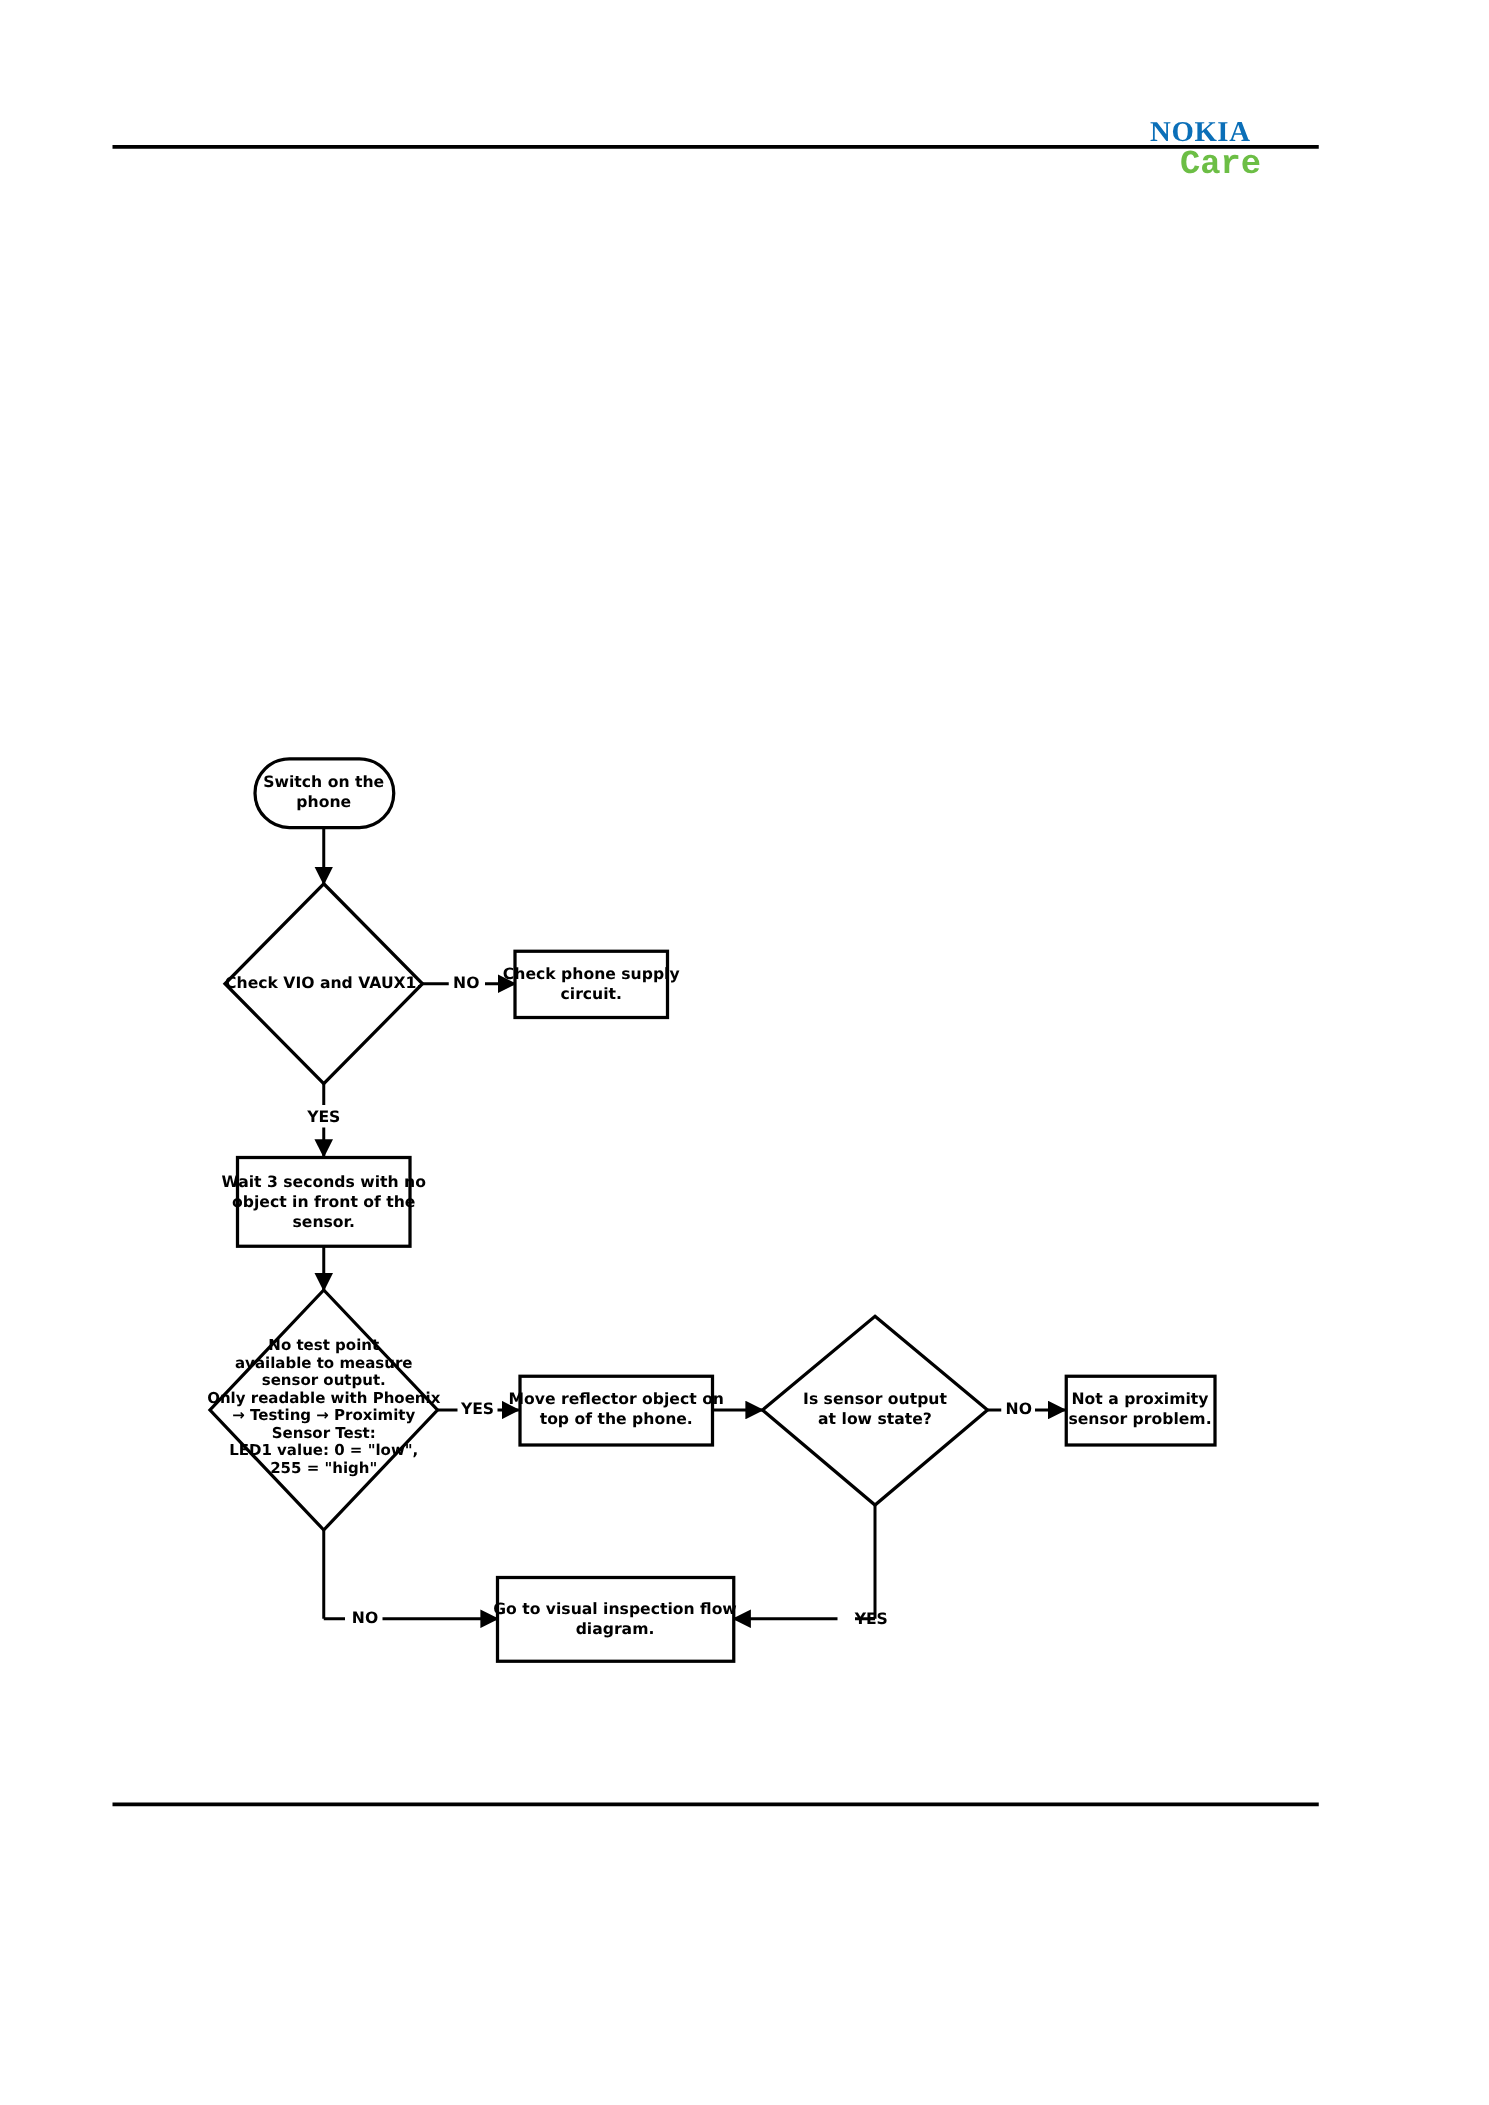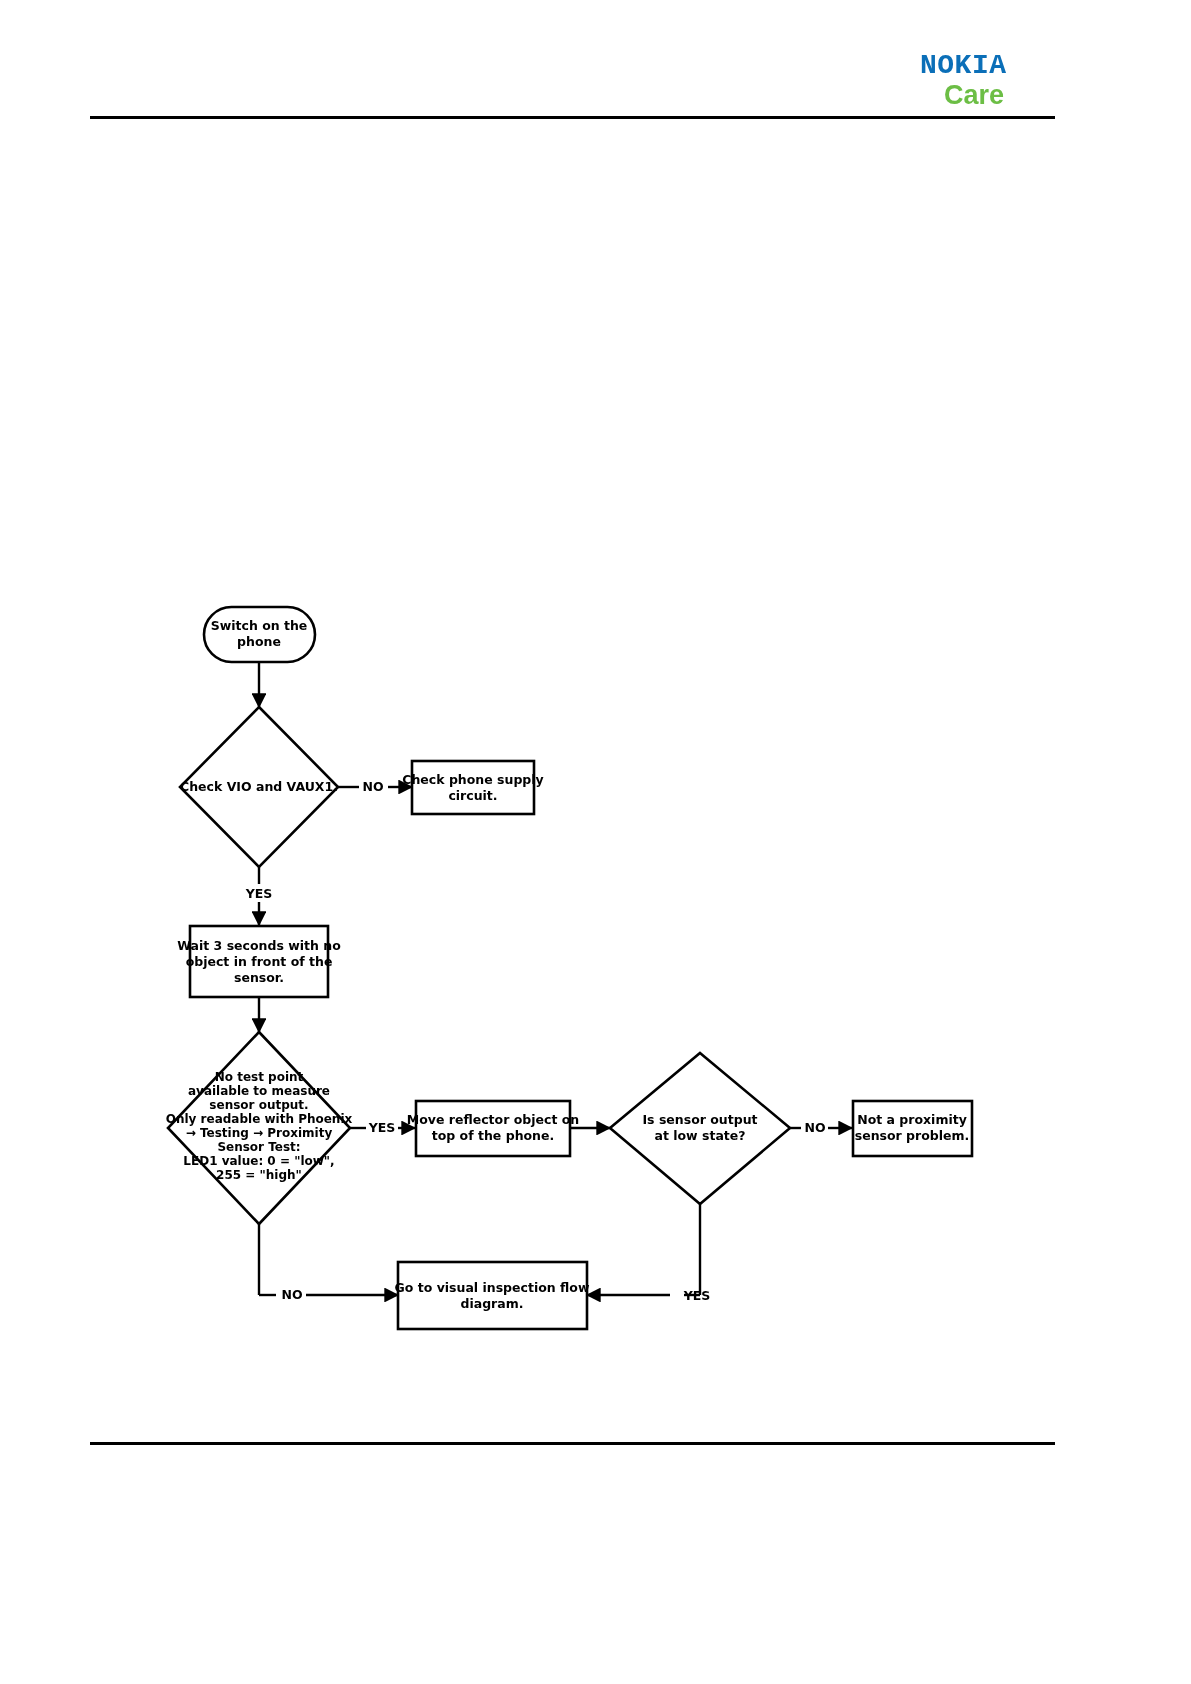--- a/index.html
+++ b/index.html
@@ -21,29 +21,30 @@
   #header-logo {
     position: absolute;
     left: 920px;
     top: 52px;
     width: 135px;
     text-align: left;
     line-height: 1;
   }
   #logo-nokia {
     display: block;
-    font-family: Liberation Mono, monospace;
-    font-weight: bold;
-    font-size: 28px;
+    font-family: Liberation Serif, serif;
+    font-weight: bold;
+    font-size: 23px;
     letter-spacing: 0.5px;
     color: #0b6fb8;
+    margin-top: 42px;
   }
   #logo-care {
     display: block;
-    font-family: Liberation Sans, sans-serif;
+    font-family: Liberation Mono, monospace;
     font-weight: bold;
     font-size: 27px;
     color: #6cbe45;
     margin-top: 2px;
     margin-left: 24px;
   }
   #header-rule {
     position: absolute;
     left: 90px;
     top: 116px;

